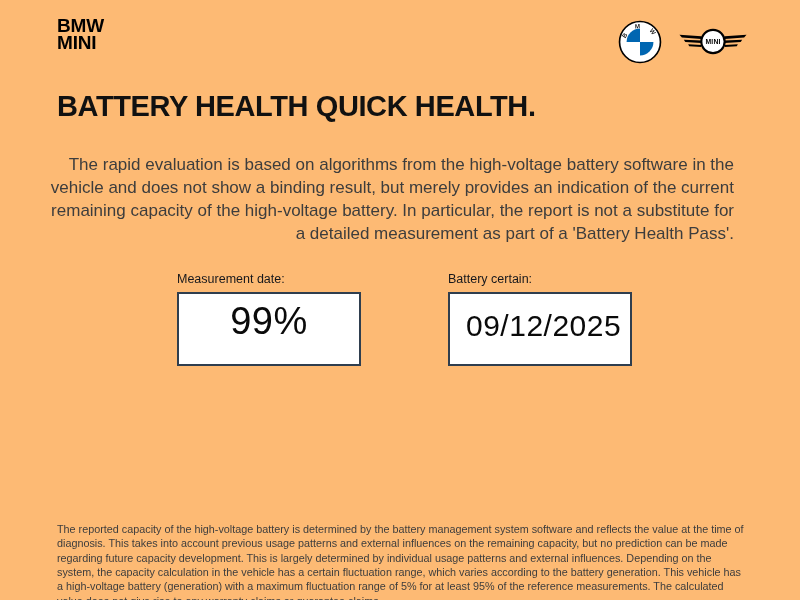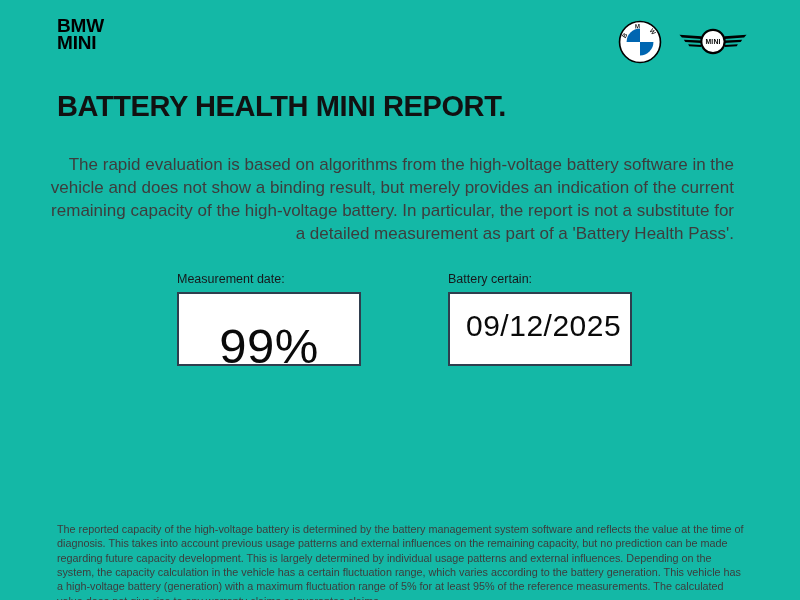--- a/index.html
+++ b/index.html
@@ -1,19 +1,19 @@
 <!DOCTYPE html>
 <html><head>
 <meta charset="utf-8">
 <style>
   html,body{margin:0;padding:0;background:#f2f2f2;}
   .page{
     position:relative;
     width:800px;height:600px;
-    background:#14b8a6;
+    background:#fdba74;
     font-family:"Liberation Sans","DejaVu Sans",sans-serif;
     overflow:hidden;
     margin:0 auto;
   }
   
   .header{position:absolute;top:17px;left:57px;right:52px;display:flex;justify-content:space-between;align-items:flex-start;}
   .bmw-group-text{font-weight:700;font-size:19px;line-height:0.92;letter-spacing:-0.2px;color:#000;}
   .bmw-group-text span{display:block;}
   .header-logos{display:flex;align-items:center;gap:16px;margin-top:3px;}
 
@@ -24,21 +24,21 @@
   
   .fields{position:absolute;top:272px;left:177px;display:flex;gap:87px;}
   .field{width:184px;}
   .field-label{font-size:12.5px;font-weight:400;color:#17181c;margin-bottom:6px;}
   .field-box{
     height:74px;box-sizing:border-box;
     border:2px solid #2f3e4e;background:#fff;
     display:flex;align-items:flex-start;
   }
   .field-box.pct{justify-content:center;}
-  .field-box.pct .field-value{font-size:49px;padding-top:24px;}
+  .field-box.pct .field-value{font-size:38px;padding-top:6px;}
   .field-box.date{justify-content:flex-start;padding-left:6px;}
   .field-box.date .field-value{font-size:30px;padding:15px 0 0 10px;}
   .field-value{color:#0a0a0a;font-weight:400;letter-spacing:0.5px;}
 
   
   .disclaimer{position:absolute;top:511px;left:57px;width:692px;font-size:10.8px;line-height:1.33;color:#3d3d3d;}
 
   svg{display:block;}
 </style>
 </head>
@@ -78,21 +78,21 @@
             <path d="M6,15.6 L24,16.5 L24,18.9 L7.5,17.9 Z"></path>
             <path d="M10.5,20.3 L24,21 L24,23.1 L11.5,22.4 Z"></path>
           </g>
           <circle cx="36" cy="17.5" r="12" fill="#ffffff" stroke="#000000" stroke-width="2.2"></circle>
           <text x="36" y="20" text-anchor="middle" font-size="7" font-weight="bold" fill="#000" letter-spacing="0.2" font-family="Liberation Sans, sans-serif">MINI</text>
         </svg>
       </span>
     </div>
   </div>
 
-  <div class="title">BATTERY HEALTH MINI REPORT.</div>
+  <div class="title">BATTERY HEALTH QUICK HEALTH.</div>
 
   <p class="intro">The rapid evaluation is based on algorithms from the high-voltage battery software in the vehicle and does not show a binding result, but merely provides an indication of the current remaining capacity of the high-voltage battery. In particular, the report is not a substitute for a detailed measurement as part of a 'Battery Health Pass'.</p>
 
   <div class="fields">
     <div class="field">
       <div class="field-label">Measurement date:</div>
       <div class="field-box pct">
         <span class="field-value">99%</span>
       </div>
     </div>

